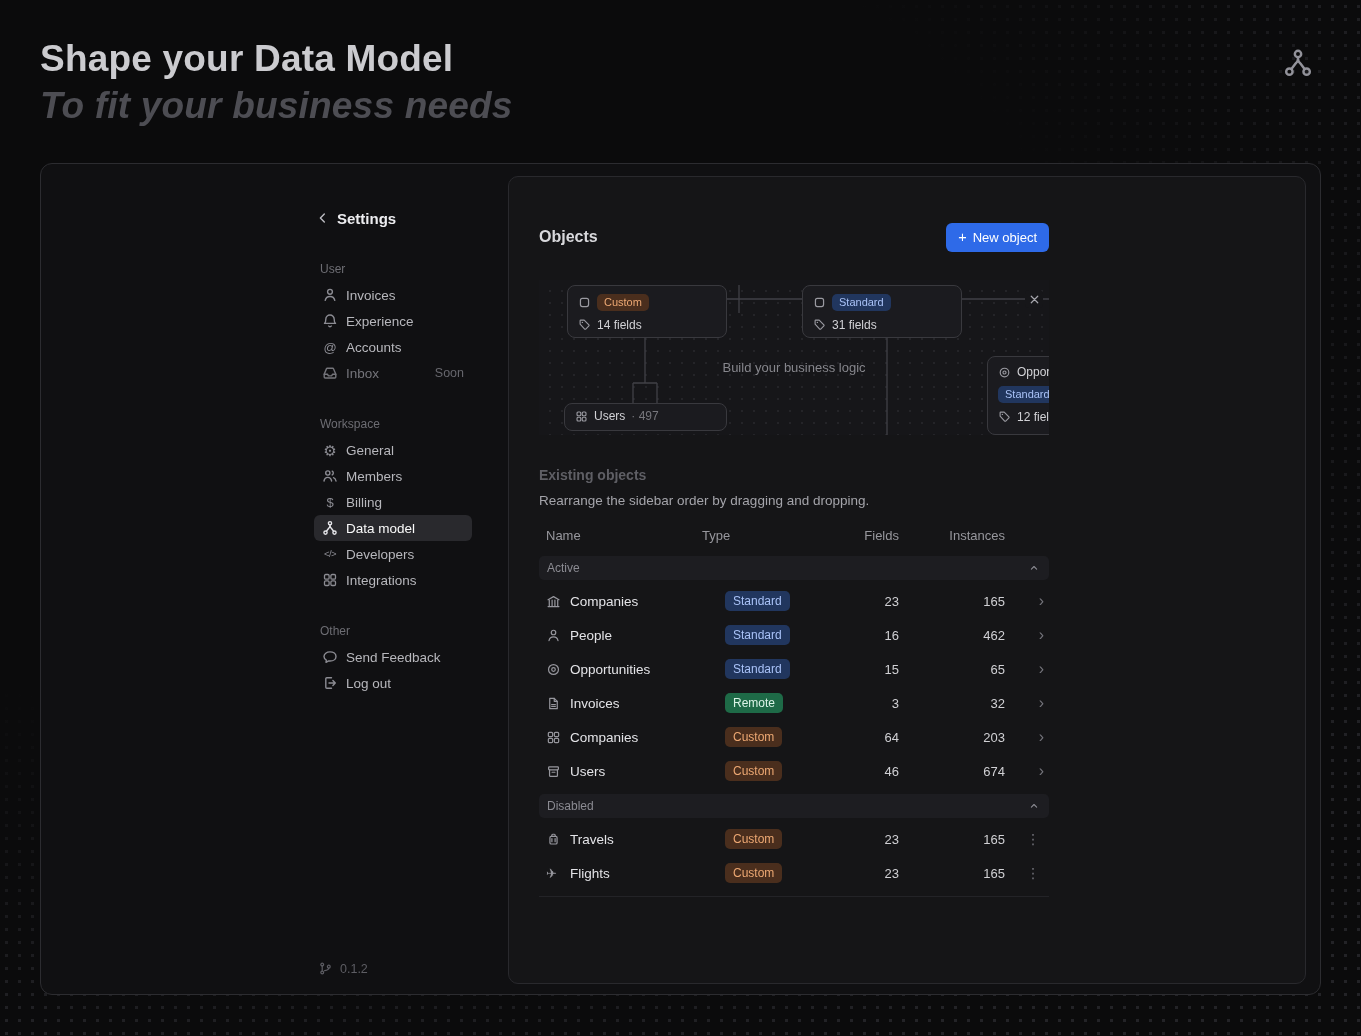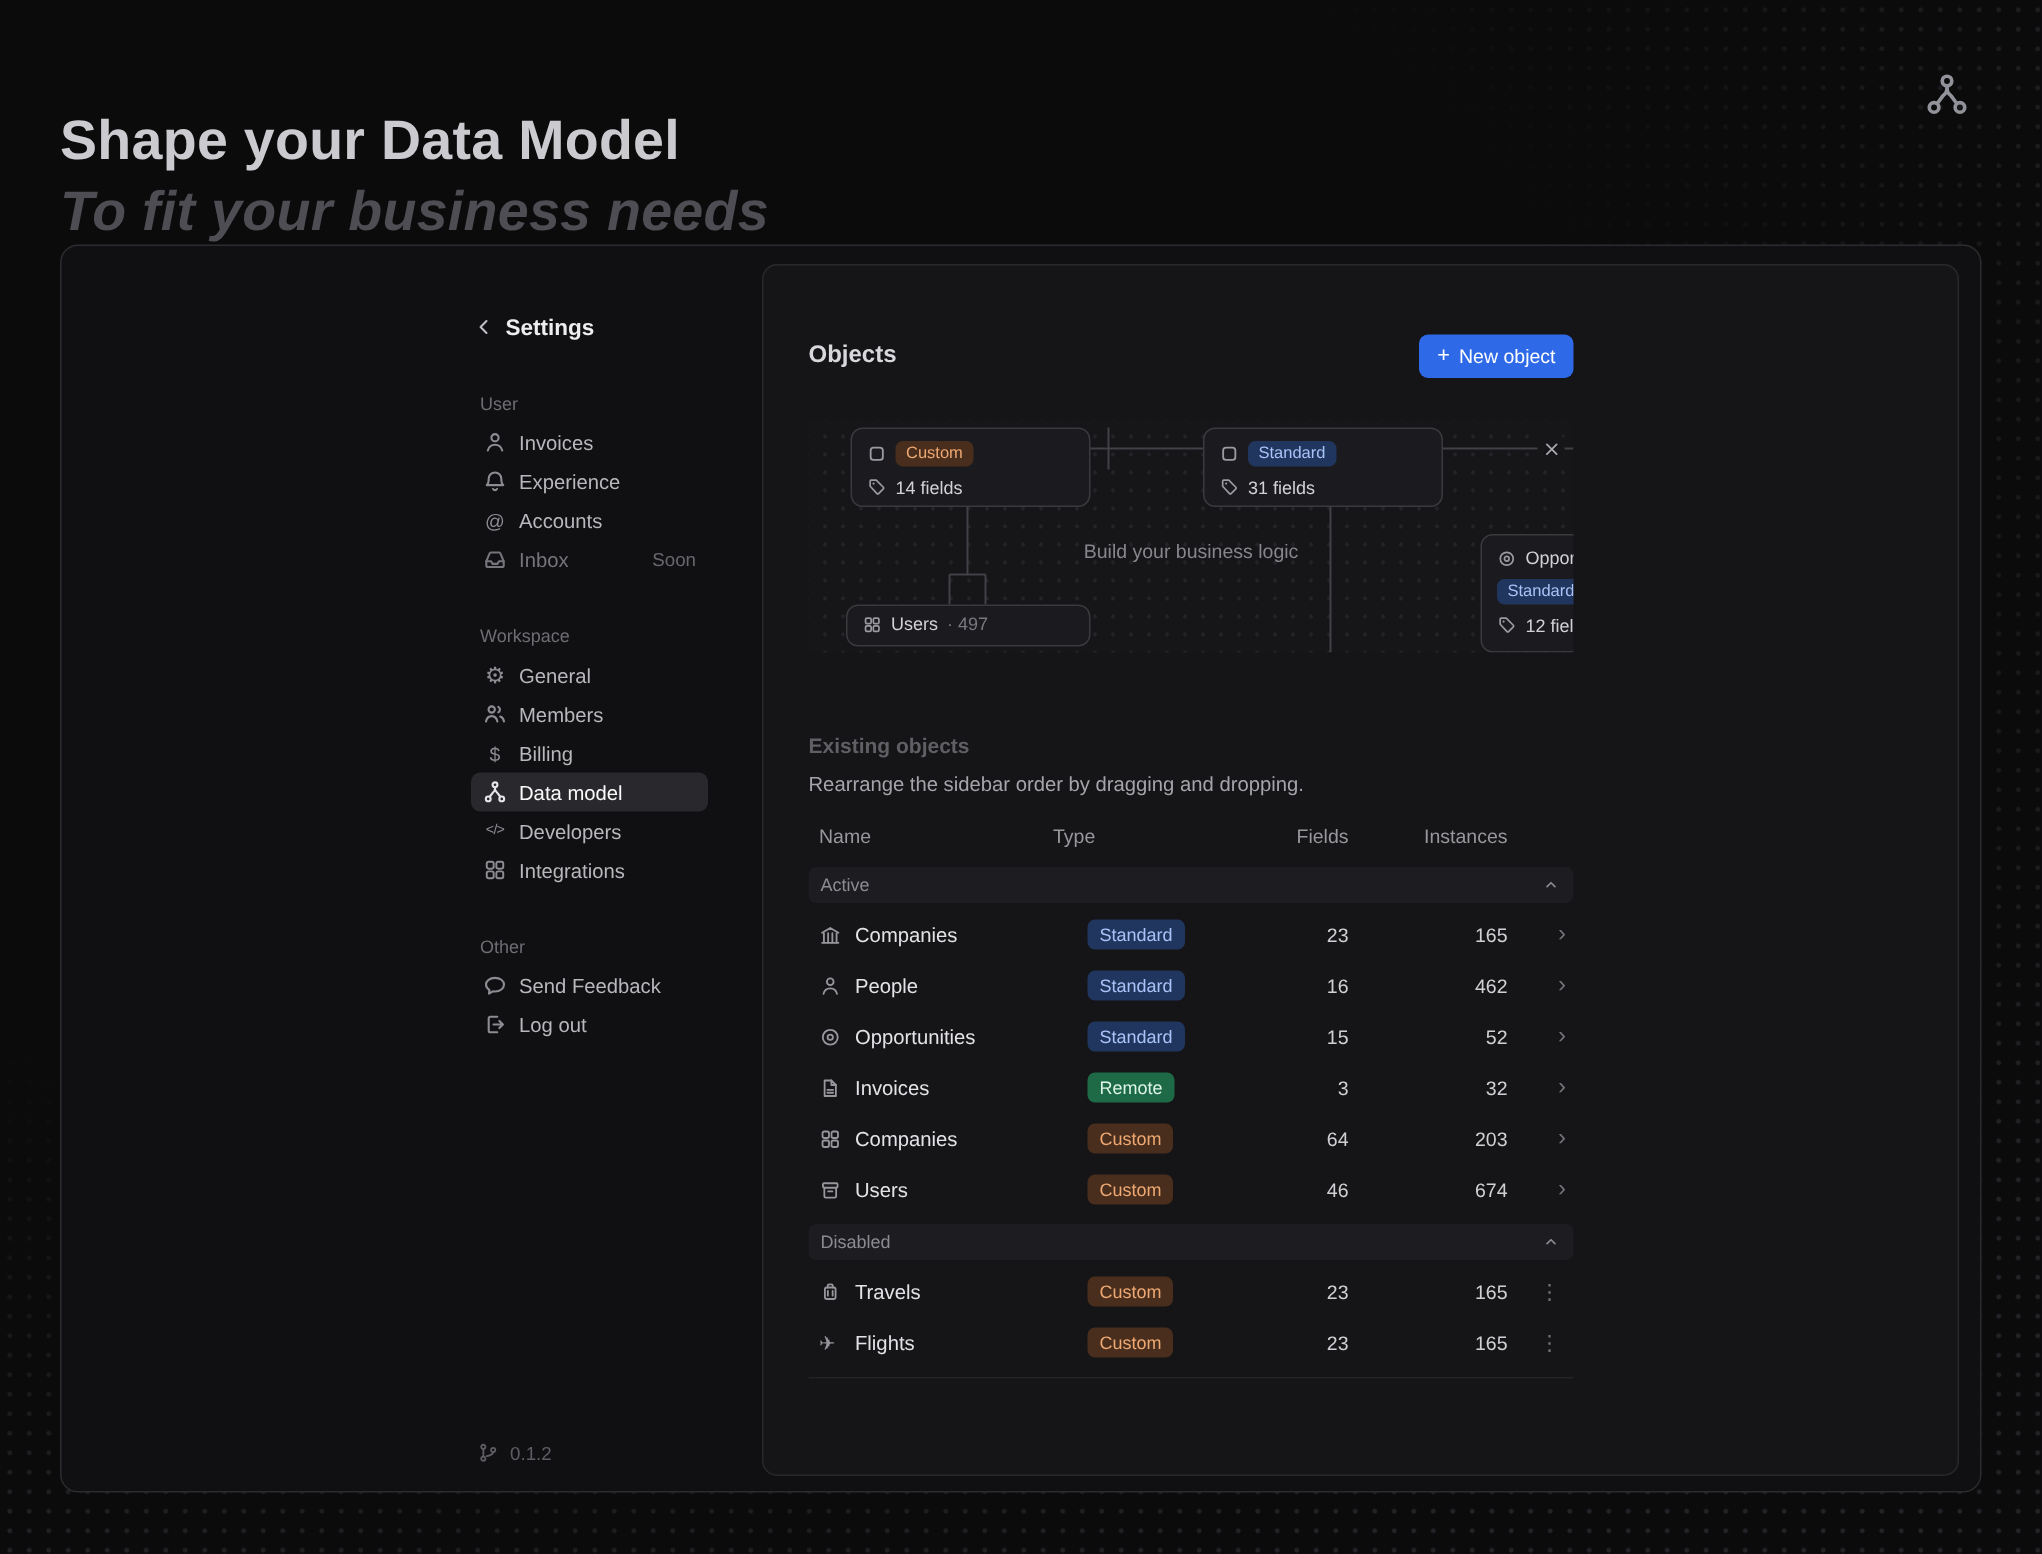--- a/index.html
+++ b/index.html
@@ -14,21 +14,21 @@
     color:#e4e4e7;
   }
   body::before{
     content:""; position:absolute; inset:0;
     background: radial-gradient(1150px 760px at 30% 32%, #0b0b0c 58%, rgba(11,11,12,0) 100%);
     pointer-events:none;
   }
   svg { display:block; }
 
   
-  .hero { position:absolute; left:40px; top:40px; z-index:2;margin-top:35px; }
+  .hero { position:absolute; left:40px; top:40px; z-index:2; }
   .hero h1 { font-size:37px; font-weight:700; letter-spacing:.2px; color:#cbcbcf; line-height:1; }
   .hero h2 { font-size:37px; font-weight:700; letter-spacing:.2px; color:#4d4d53; line-height:1; margin-top:10px;font-style:italic; }
   .app-icon { position:absolute; right:48px; top:48px; color:#92929a; z-index:2; }
 
   
   .container {
     position:absolute; left:40px; top:163px; width:1281px; height:832px;
     background:#101012; border:1px solid #2c2c30; border-radius:12px; z-index:2;
   }
 
@@ -91,21 +91,21 @@
 
   
   .badge { display:inline-flex; align-items:center; border-radius:5px; font-size:12px;
            padding:2.5px 8px; line-height:1.25; font-weight:500; white-space:nowrap; }
   .badge.sm { font-size:11px; padding:1.5px 7px; }
   .badge-standard { background:#21365e; color:#a9c2f7; }
   .badge-custom   { background:#4a2e1d; color:#eda873; }
   .badge-remote   { background:#1e6a47; color:#dbf4e7;text-align:right; }
 
   
-  .existing { margin-top:54px; width:510px; }
+  .existing { margin-top:32px; width:510px; }
   .existing-title { font-size:14px; font-weight:700; color:#5f5f65; }
   .existing-desc  { font-size:13.5px; color:#a4a4aa; margin-top:10px; }
   .table { margin-top:12px; border-bottom:1px solid #232327; padding-bottom:6px; }
   .thead, .trow { display:grid; grid-template-columns:31px 132px 120px 77px 106px 44px; align-items:center; }
   .thead { height:30px; color:#97979d; font-size:13px; }
   .h-name { grid-column:1/3; padding-left:7px; }
   .h-right { text-align:right; }
   .group-bar { display:flex; align-items:center; justify-content:space-between; height:24px;
                background:#1d1d21; border-radius:5px; padding:0 9px 0 8px;
                color:#8b8b92; font-size:12px; margin:6px 0 4px; cursor:pointer; }
@@ -436,21 +436,21 @@
           <div class="trow">
             <span class="icon-cell">
               <svg width="15" height="15" viewBox="0 0 16 16" fill="none" stroke="currentColor" stroke-width="1.3">
                   <circle cx="8" cy="8" r="5.3"></circle>
                   <circle cx="8" cy="8" r="1.9"></circle>
                 </svg>
             </span>
             <span class="name-cell">Opportunities</span>
             <span class="type-cell"><span class="badge badge-standard">Standard</span></span>
             <span class="num-cell">15</span>
-            <span class="num-cell">52</span>
+            <span class="num-cell">65</span>
             <span class="chev-cell">›</span>
           </div>
 
           <div class="trow">
             <span class="icon-cell">
               <svg width="15" height="15" viewBox="0 0 16 16" fill="none" stroke="currentColor" stroke-width="1.3" stroke-linecap="round" stroke-linejoin="round">
                   <path d="M4 2.5h4.8L12 5.7v7.8H4z"></path>
                   <path d="M8.8 2.5v3.2H12"></path>
                   <path d="M6 9.2h4M6 11.2h4"></path>
                 </svg>

